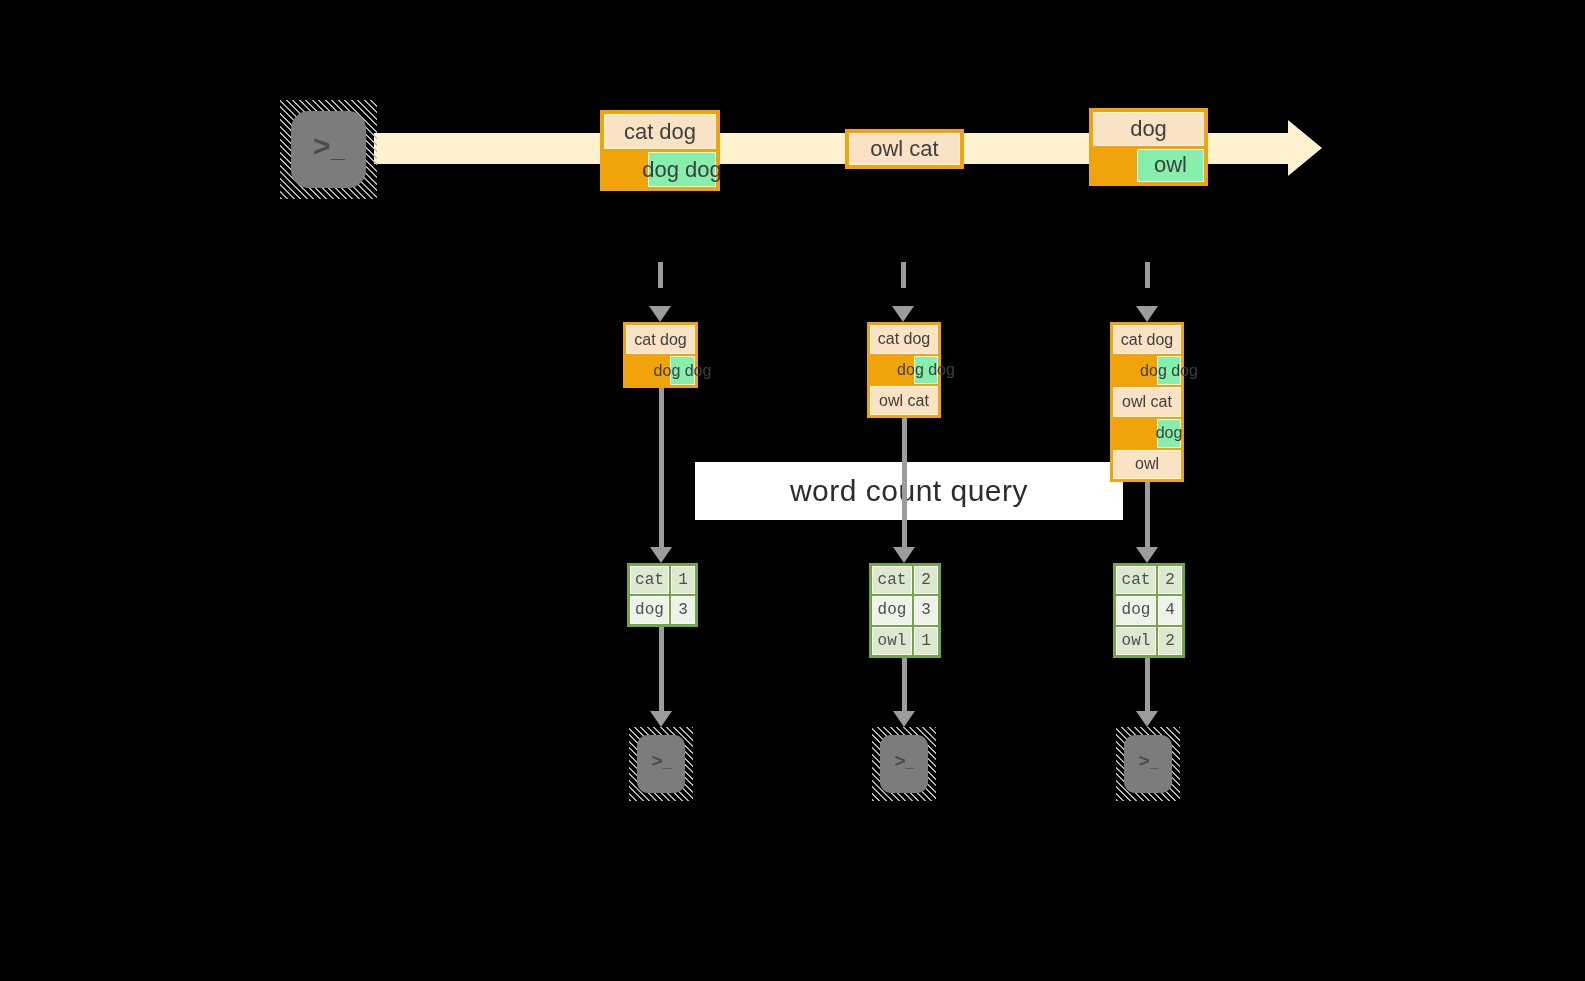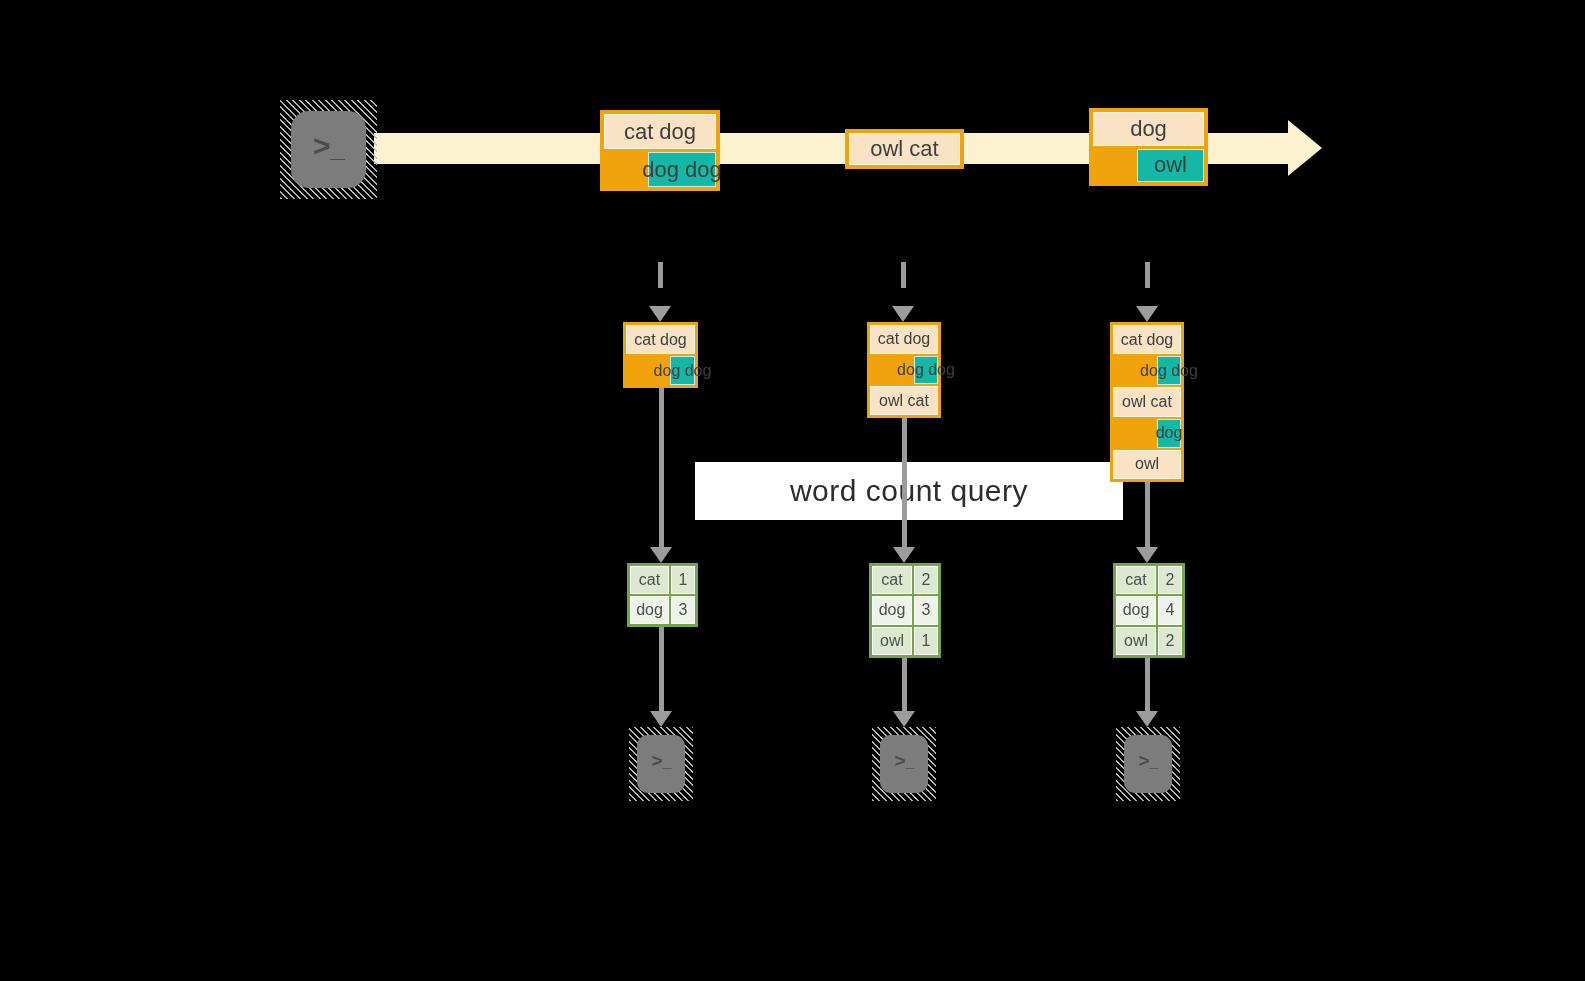--- a/index.html
+++ b/index.html
@@ -29,25 +29,25 @@
   .term-small .term-cursor{font-size:16px;}
   
   .obox{position:absolute;box-sizing:border-box;background:#F0A30A;display:flex;flex-direction:column;
     gap:3px;padding:4px;z-index:4;}
   .obox .row{flex:1;display:flex;align-items:center;justify-content:center;color:#3E3E3E;
     box-shadow:inset 0 0 0 1px rgba(255,255,255,.75);white-space:nowrap;}
   .obox.top .row{font-size:22px;}
   .obox.snap{gap:2px;padding:3px;}
   .obox.snap .row{font-size:16px;}
   .fill-dark{background:#FAE2C5;}
-  .fill-light{background:#14b8a6;margin-left:44px;}
+  .fill-light{background:#86efac;margin-left:44px;}
   
   .gtable{position:absolute;box-sizing:border-box;background:#70A845;display:flex;flex-direction:column;
     gap:2px;padding:3px;z-index:4;}
-  .gtable .grow{flex:1;display:flex;gap:2px;}
+  .gtable .grow{flex:1;display:flex;gap:2px;font-family:Liberation Mono, monospace;}
   .gtable .cell{display:flex;align-items:center;justify-content:center;color:#4E4E4E;font-size:16px;
     box-shadow:inset 0 0 0 1px #FFFFFF;}
   .gtable .word{flex:1;}
   .gtable .cnt{width:24px;}
   .g-dark{background:#DCE8D0;}
   .g-light{background:#EDF3E8;}
   
   .qband{position:absolute;left:695px;top:462px;width:428px;height:58px;background:#FFFFFF;z-index:2;
     display:flex;align-items:center;justify-content:center;}
   .qband span{font-size:30px;color:#2D2D2D;letter-spacing:.5px;white-space:nowrap;}

